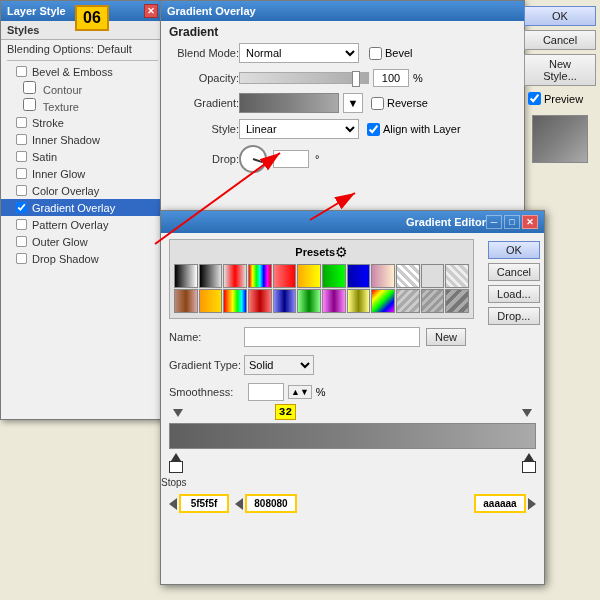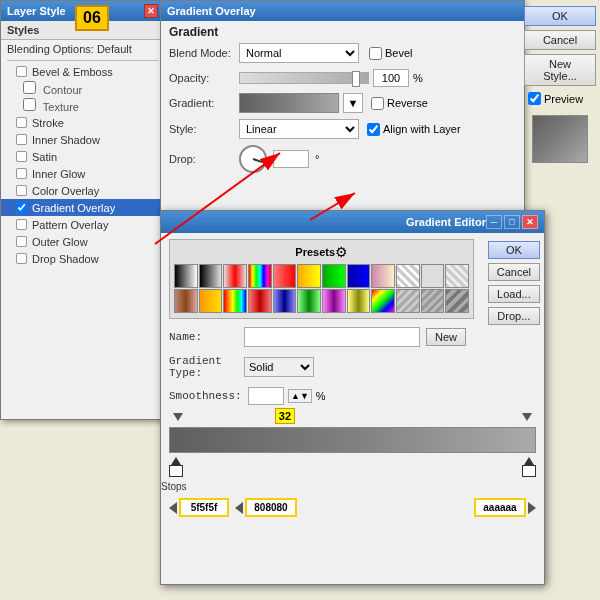--- a/index.html
+++ b/index.html
@@ -97,20 +97,21 @@
     .form-row {
       display: flex;
       align-items: center;
       padding: 2px 8px;
       margin-bottom: 2px;
     }
     .form-label {
       width: 70px;
       color: #333;
       font-size: 11px;
+      text-align: right;
     }
     .form-select {
       border: 1px solid #aaa;
       background: white;
       font-size: 11px;
       height: 20px;
       padding: 0 2px;
     }
     .form-checkbox {
       margin-right: 4px;
@@ -284,21 +285,20 @@
     .ge-form-row {
       display: flex;
       align-items: center;
       padding: 2px 8px;
       margin-bottom: 3px;
     }
     .ge-label {
       width: 75px;
       font-size: 11px;
       color: #333;
-      font-family: Liberation Mono, monospace;
     }
     .ge-input {
       flex: 1;
       border: 1px solid #aaa;
       height: 20px;
       font-size: 11px;
       padding: 0 4px;
       background: white;
     }
     .ge-btn {
@@ -589,21 +589,21 @@
 
   <div class="gradient-bar-area">
 
     <div style="display:flex; justify-content:space-between; padding:0 4px; height:14px;">
       <div style="width:10px; height:10px; border-left:5px solid transparent; border-right:5px solid transparent; border-top:8px solid #555;"></div>
       <div style="width:10px; height:10px; border-left:5px solid transparent; border-right:5px solid transparent; border-top:8px solid #555;"></div>
     </div>
 
     <div class="gradient-bar">
 
-      <div style="position:absolute; top:-18px; left:calc(32% - 12px);">
+      <div style="position:absolute; top:-18px; left:calc(32% - 12px);font-family:Liberation Mono, monospace;">
         <span class="highlight-box">32</span>
       </div>
     </div>
 
     <div style="position:relative; height:22px; margin-top:2px;">
       <div style="position:absolute; left:0px; bottom:0; display:flex; flex-direction:column; align-items:center;">
         <div style="width:0;height:0;border-left:5px solid transparent;border-right:5px solid transparent;border-bottom:8px solid #333;"></div>
         <div style="width:14px;height:12px;background:white;border:1px solid #333;"></div>
       </div>
       <div style="position:absolute; right:0px; bottom:0; display:flex; flex-direction:column; align-items:center;">

